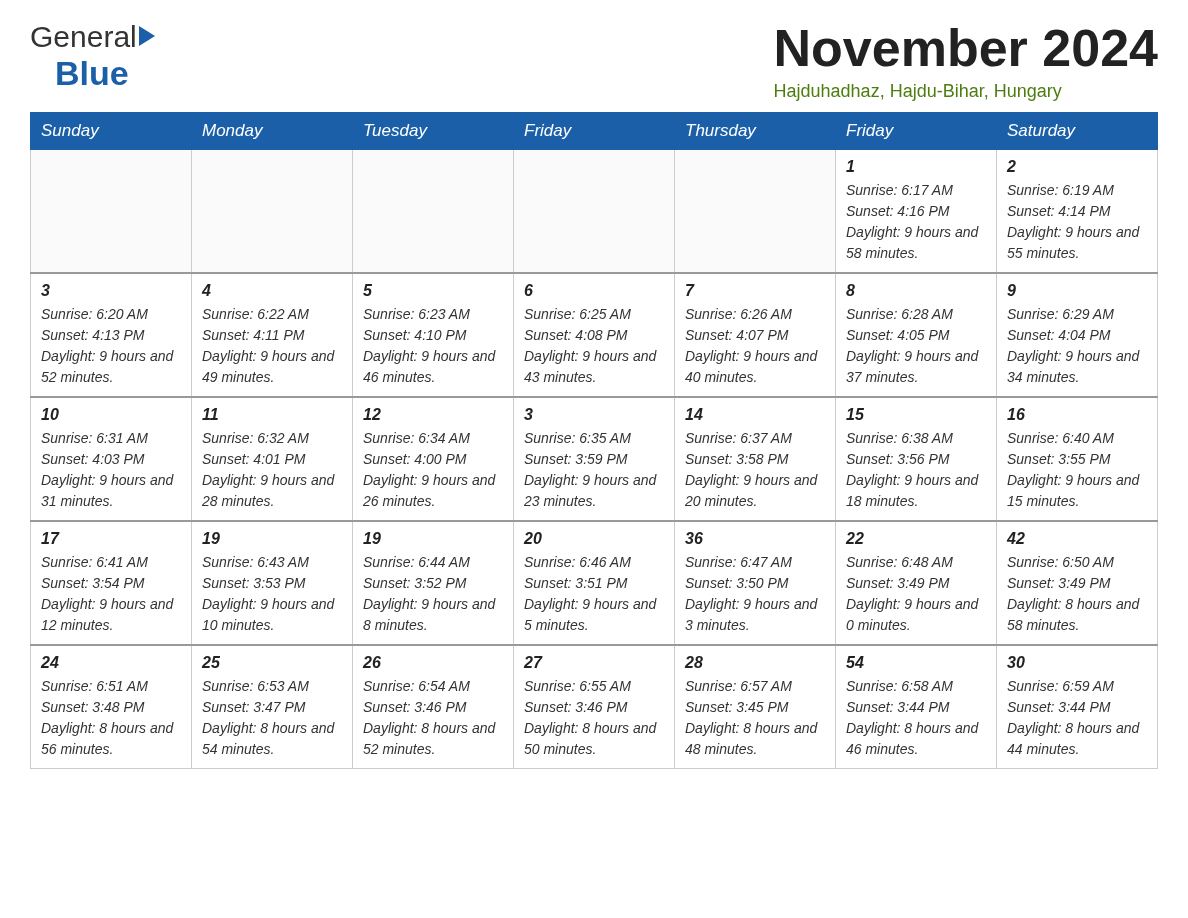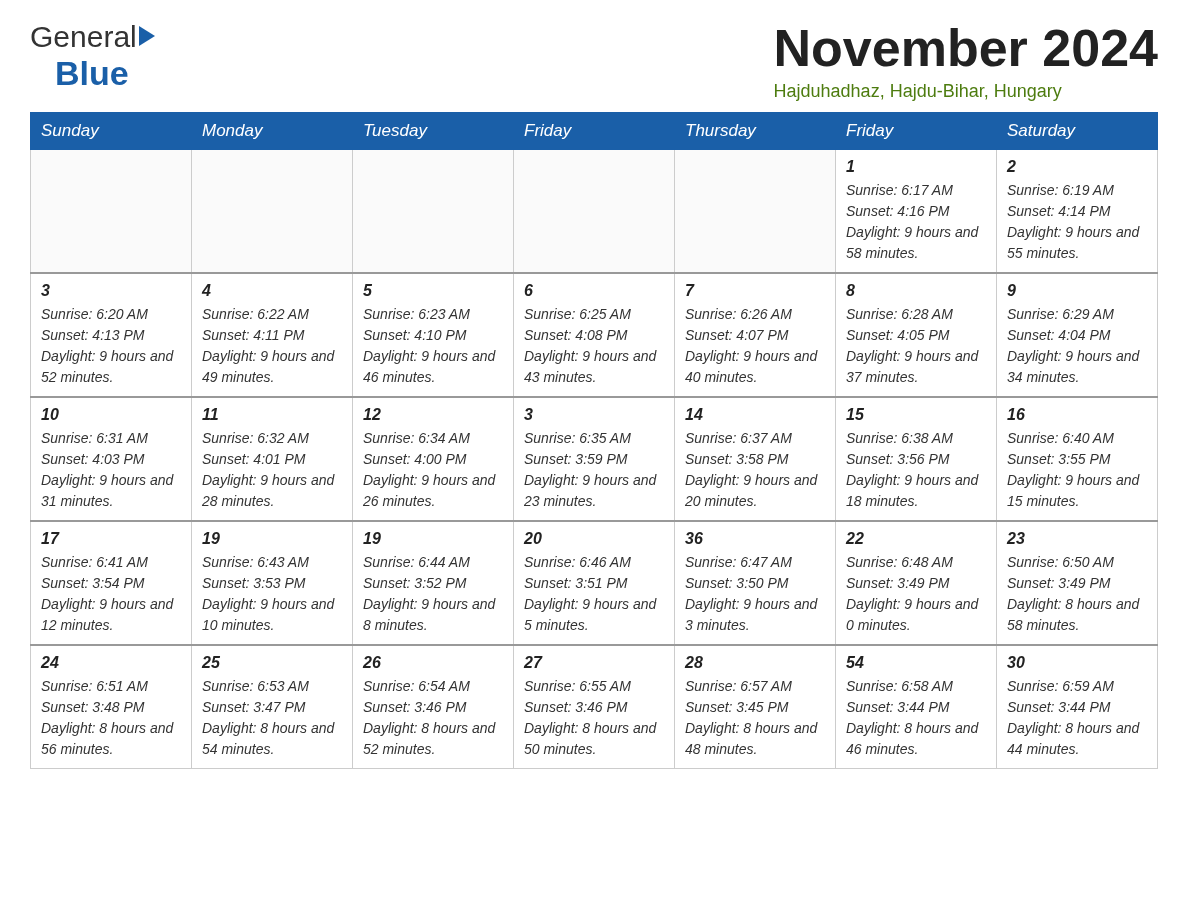--- a/index.html
+++ b/index.html
@@ -236,21 +236,21 @@
         </td>
         <td>
           <span class="day-number">36</span>
           <div class="day-info">Sunrise: 6:47 AM<br>Sunset: 3:50 PM<br>Daylight: 9 hours and 3 minutes.</div>
         </td>
         <td>
           <span class="day-number">22</span>
           <div class="day-info">Sunrise: 6:48 AM<br>Sunset: 3:49 PM<br>Daylight: 9 hours and 0 minutes.</div>
         </td>
         <td>
-          <span class="day-number">23</span>
+          <span class="day-number">42</span>
           <div class="day-info">Sunrise: 6:50 AM<br>Sunset: 3:49 PM<br>Daylight: 8 hours and 58 minutes.</div>
         </td>
       </tr>
       <tr class="week-row">
         <td>
           <span class="day-number">24</span>
           <div class="day-info">Sunrise: 6:51 AM<br>Sunset: 3:48 PM<br>Daylight: 8 hours and 56 minutes.</div>
         </td>
         <td>
           <span class="day-number">25</span>

